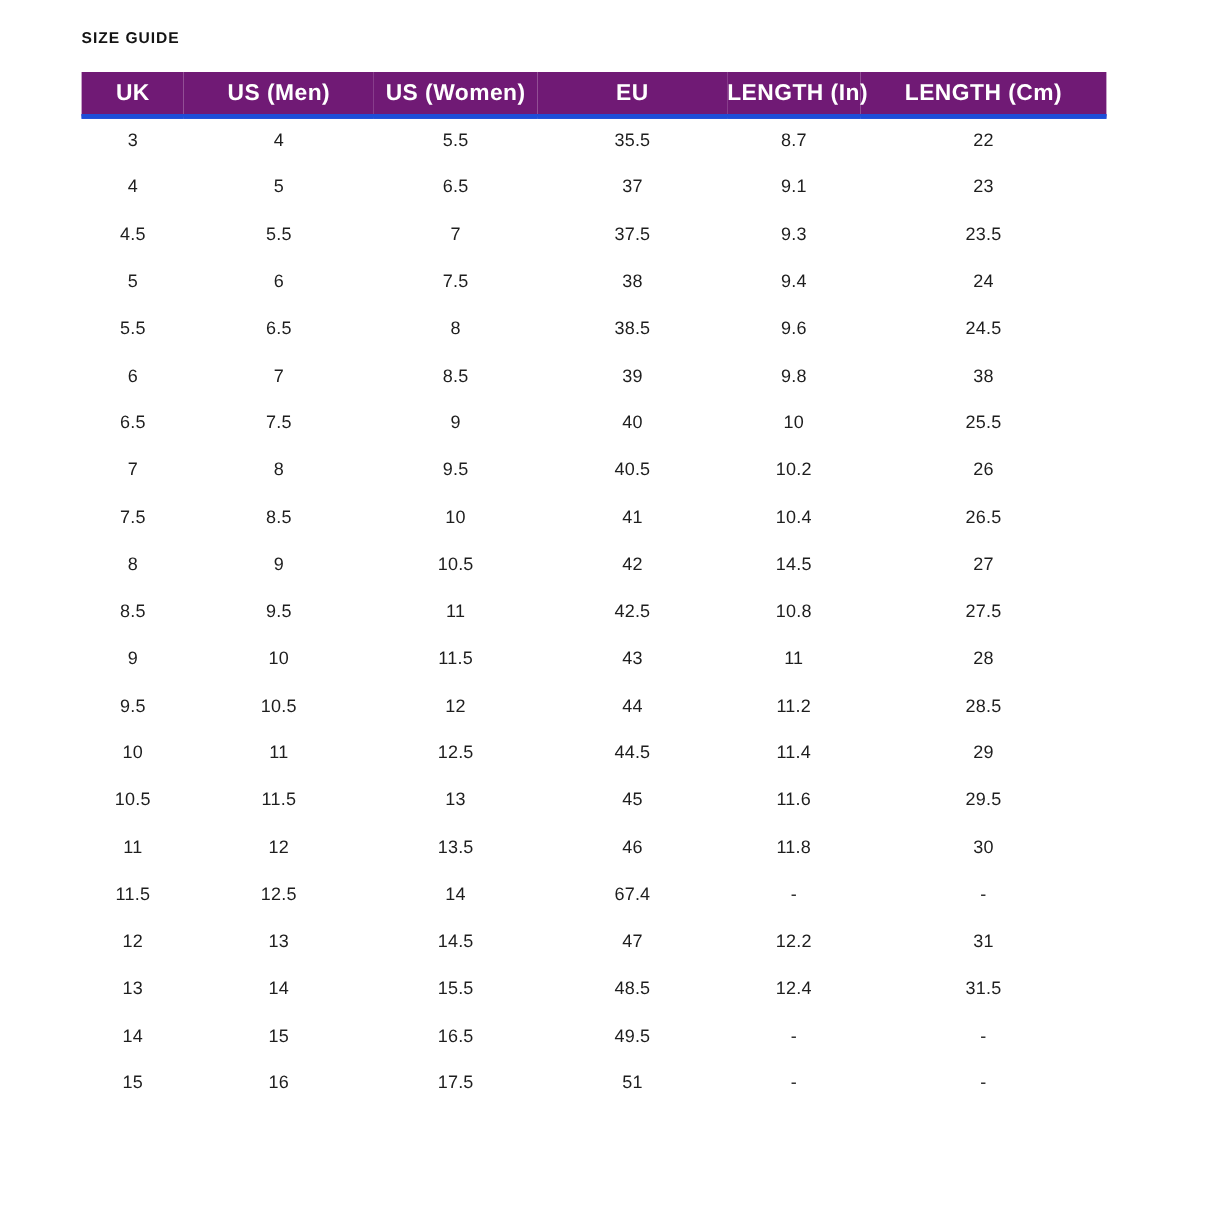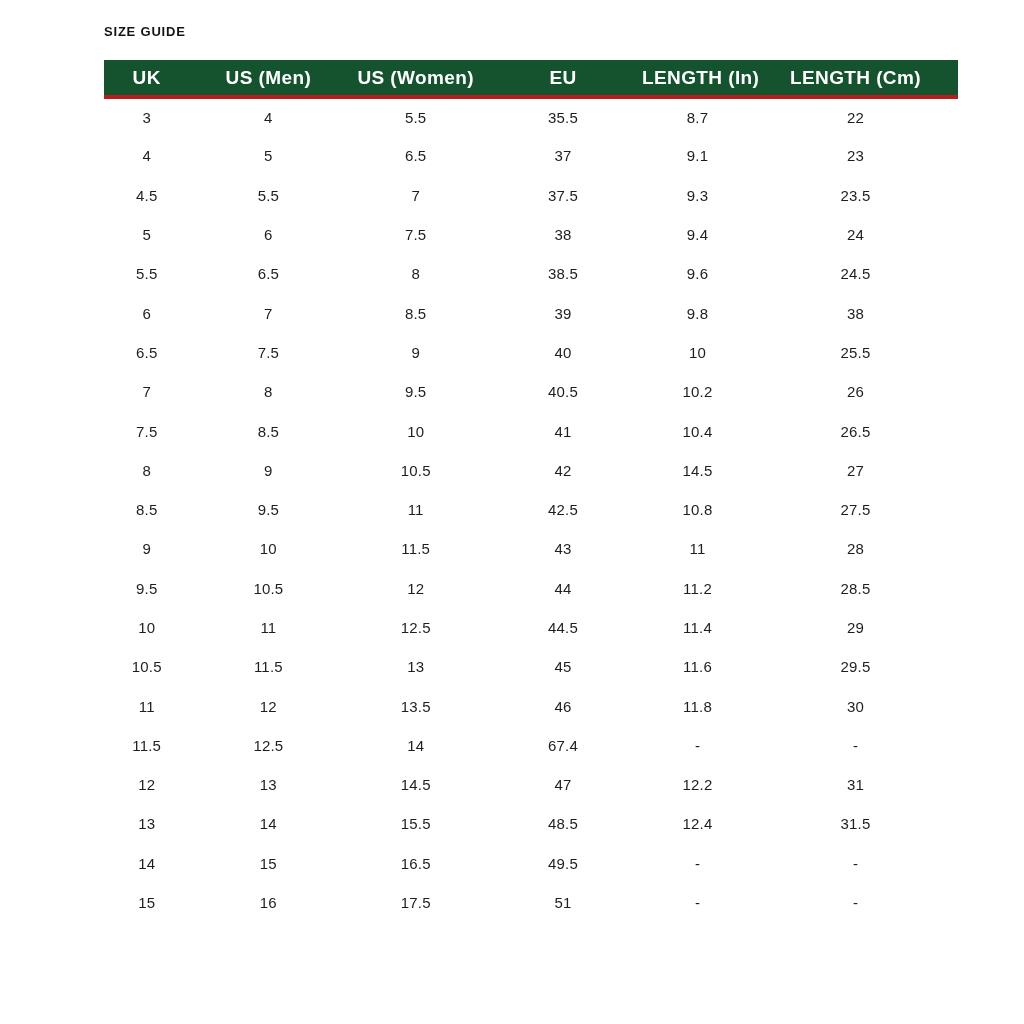--- a/index.html
+++ b/index.html
@@ -2,21 +2,21 @@
 <html><head>
 <meta charset="utf-8">
 <style>
   * { margin: 0; padding: 0; box-sizing: border-box; }
   html, body { width: 1024px; height: 1024px; }
   body {
     background: #ffffff;
     font-family: "Liberation Sans", "DejaVu Sans", sans-serif;
     color: #191919;
   }
-  .page { padding: 24px 82px 0 104px; }
+  .page { padding: 24px 82px 0 68px; }
   .eyebrow {
     font-size: 13px;
     font-weight: 700;
     letter-spacing: 0.8px;
     color: #141414;
   }
   .title {
     margin-top: 17px;
     font-size: 24px;
     font-weight: 800;
@@ -25,24 +25,24 @@
     color: #141414;
     line-height: 30px;
   }
   table.size-table {
     margin-top: 21px;
     width: 854px;
     border-collapse: collapse;
     table-layout: fixed;
   }
   thead tr {
-    background: #14532d;
+    background: #701a75;
     color: #ffffff;
     height: 37px;
-    border-bottom: 4px solid #b91c1c;
+    border-bottom: 4px solid #1d4ed8;
   }
   th {
     font-size: 19px;
     text-align: center;
     letter-spacing: 0.4px;
     white-space: nowrap;
     font-weight: 400;
     vertical-align: middle;
   }
   th .th-main { font-weight: 700; }

